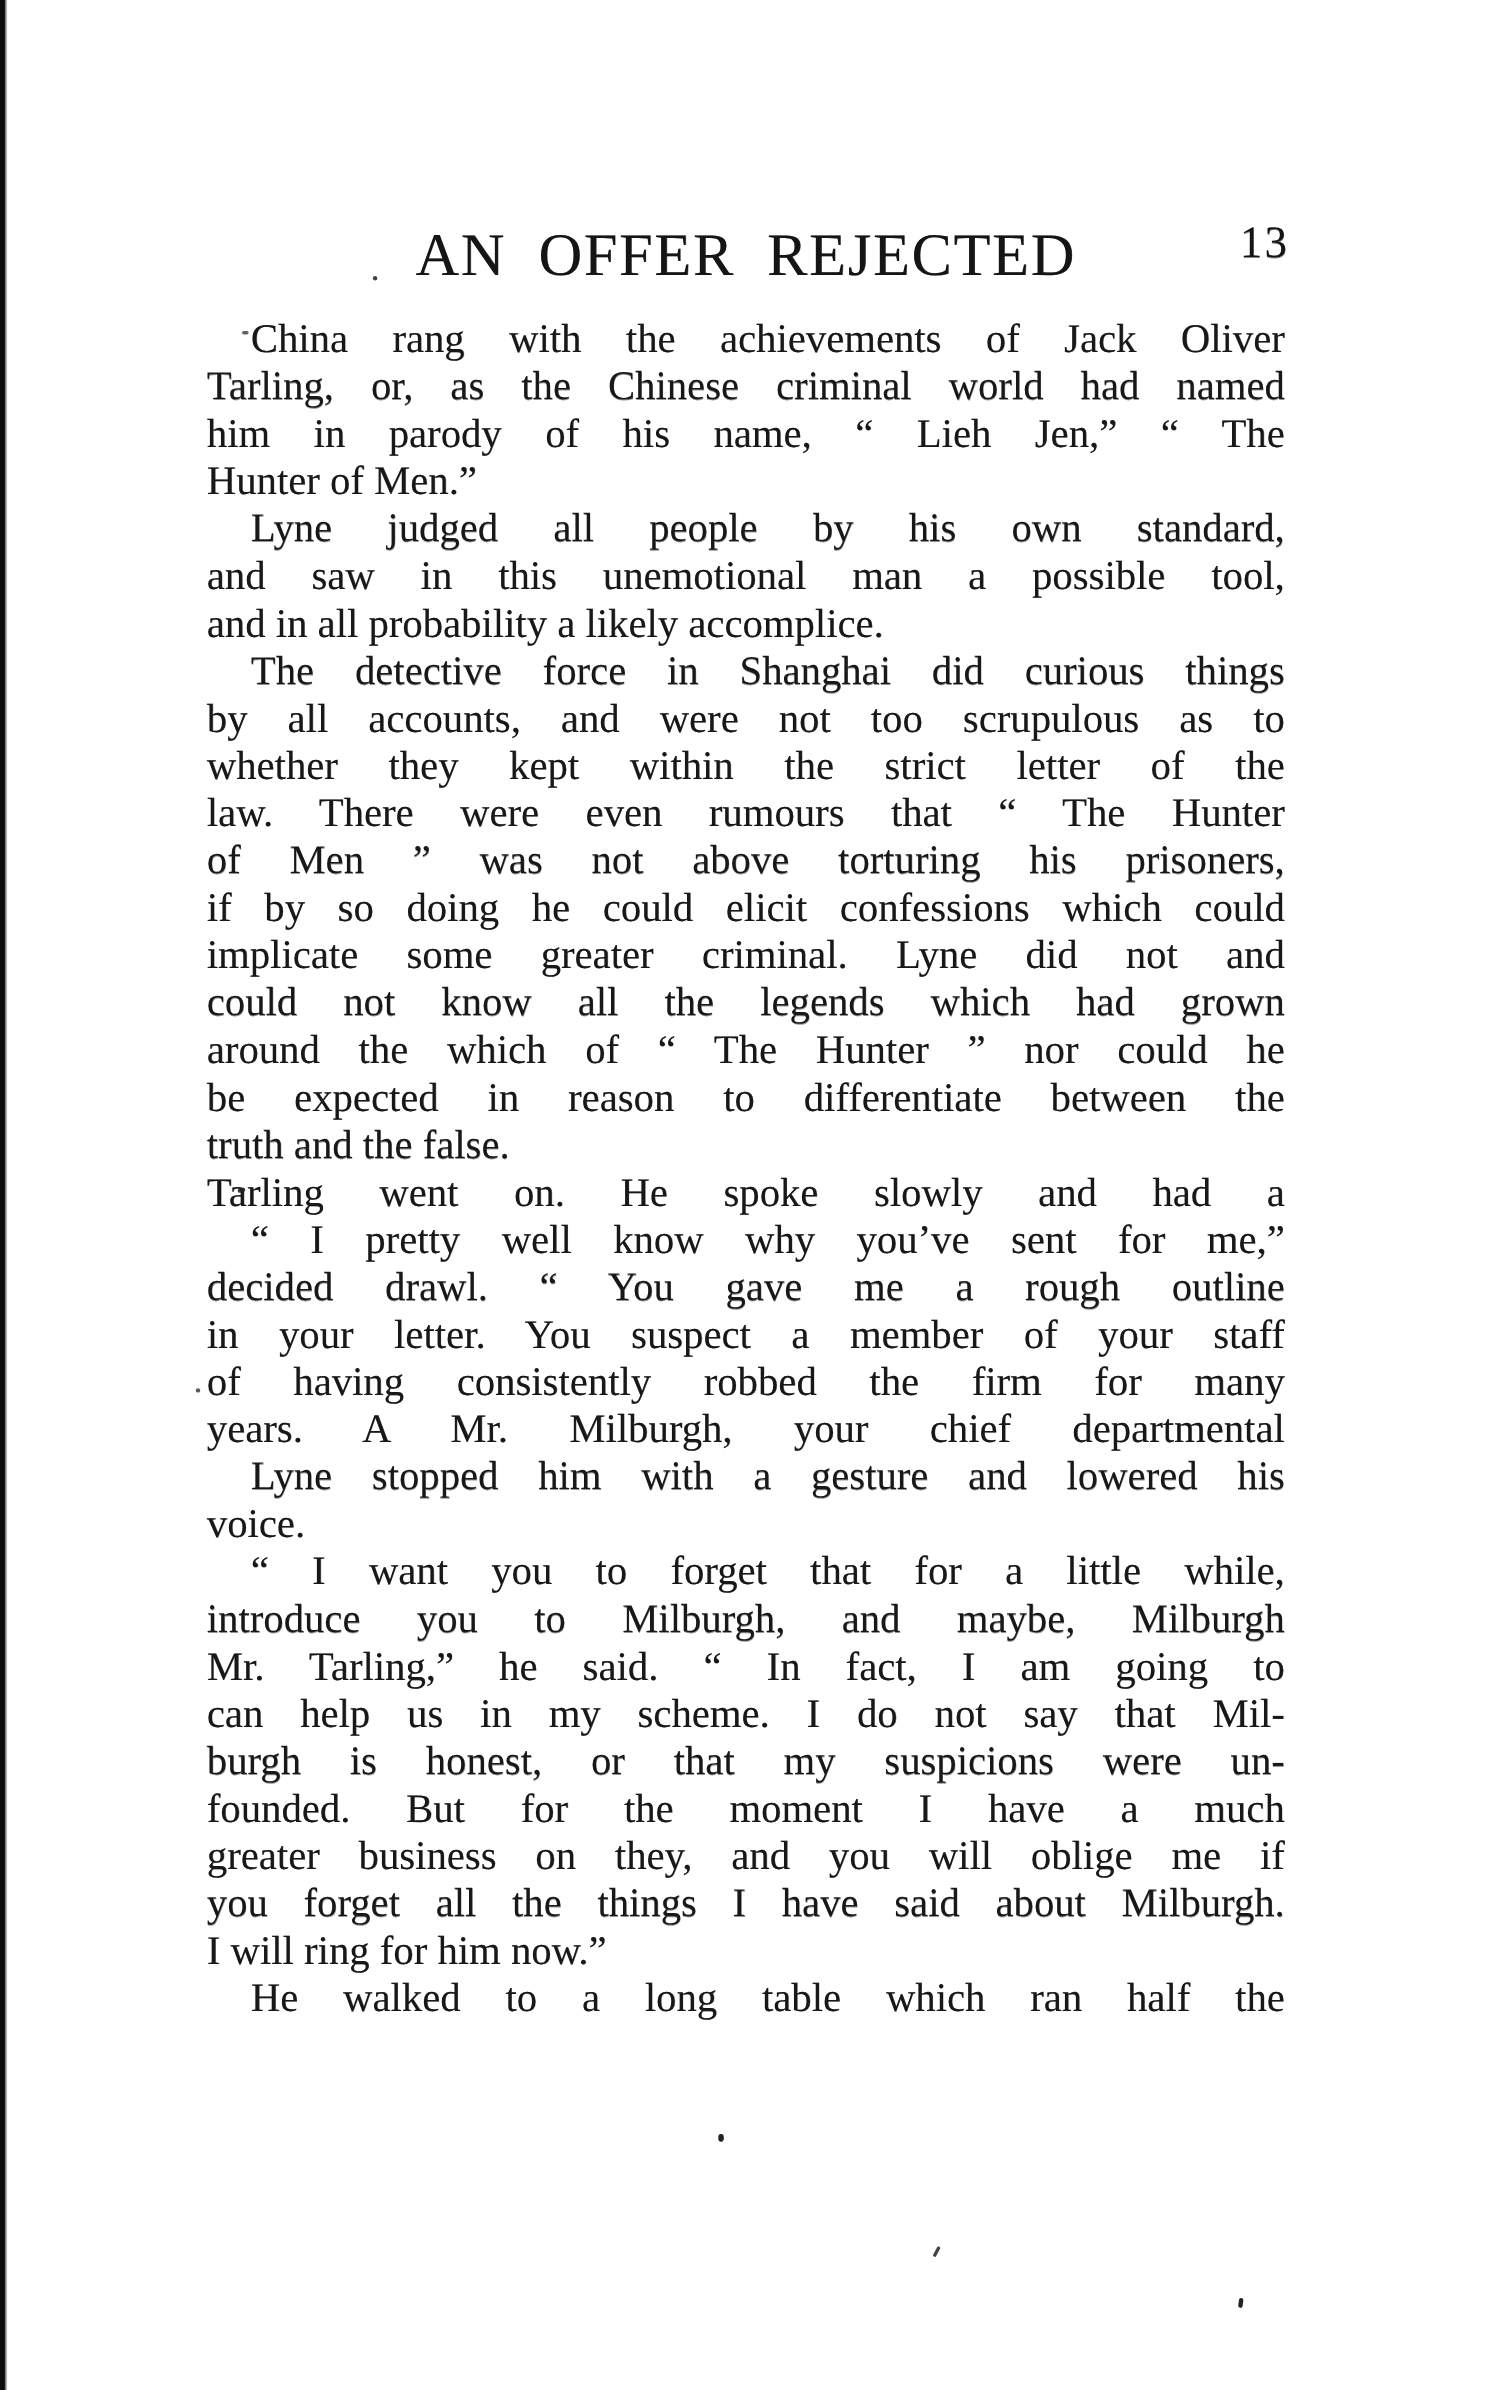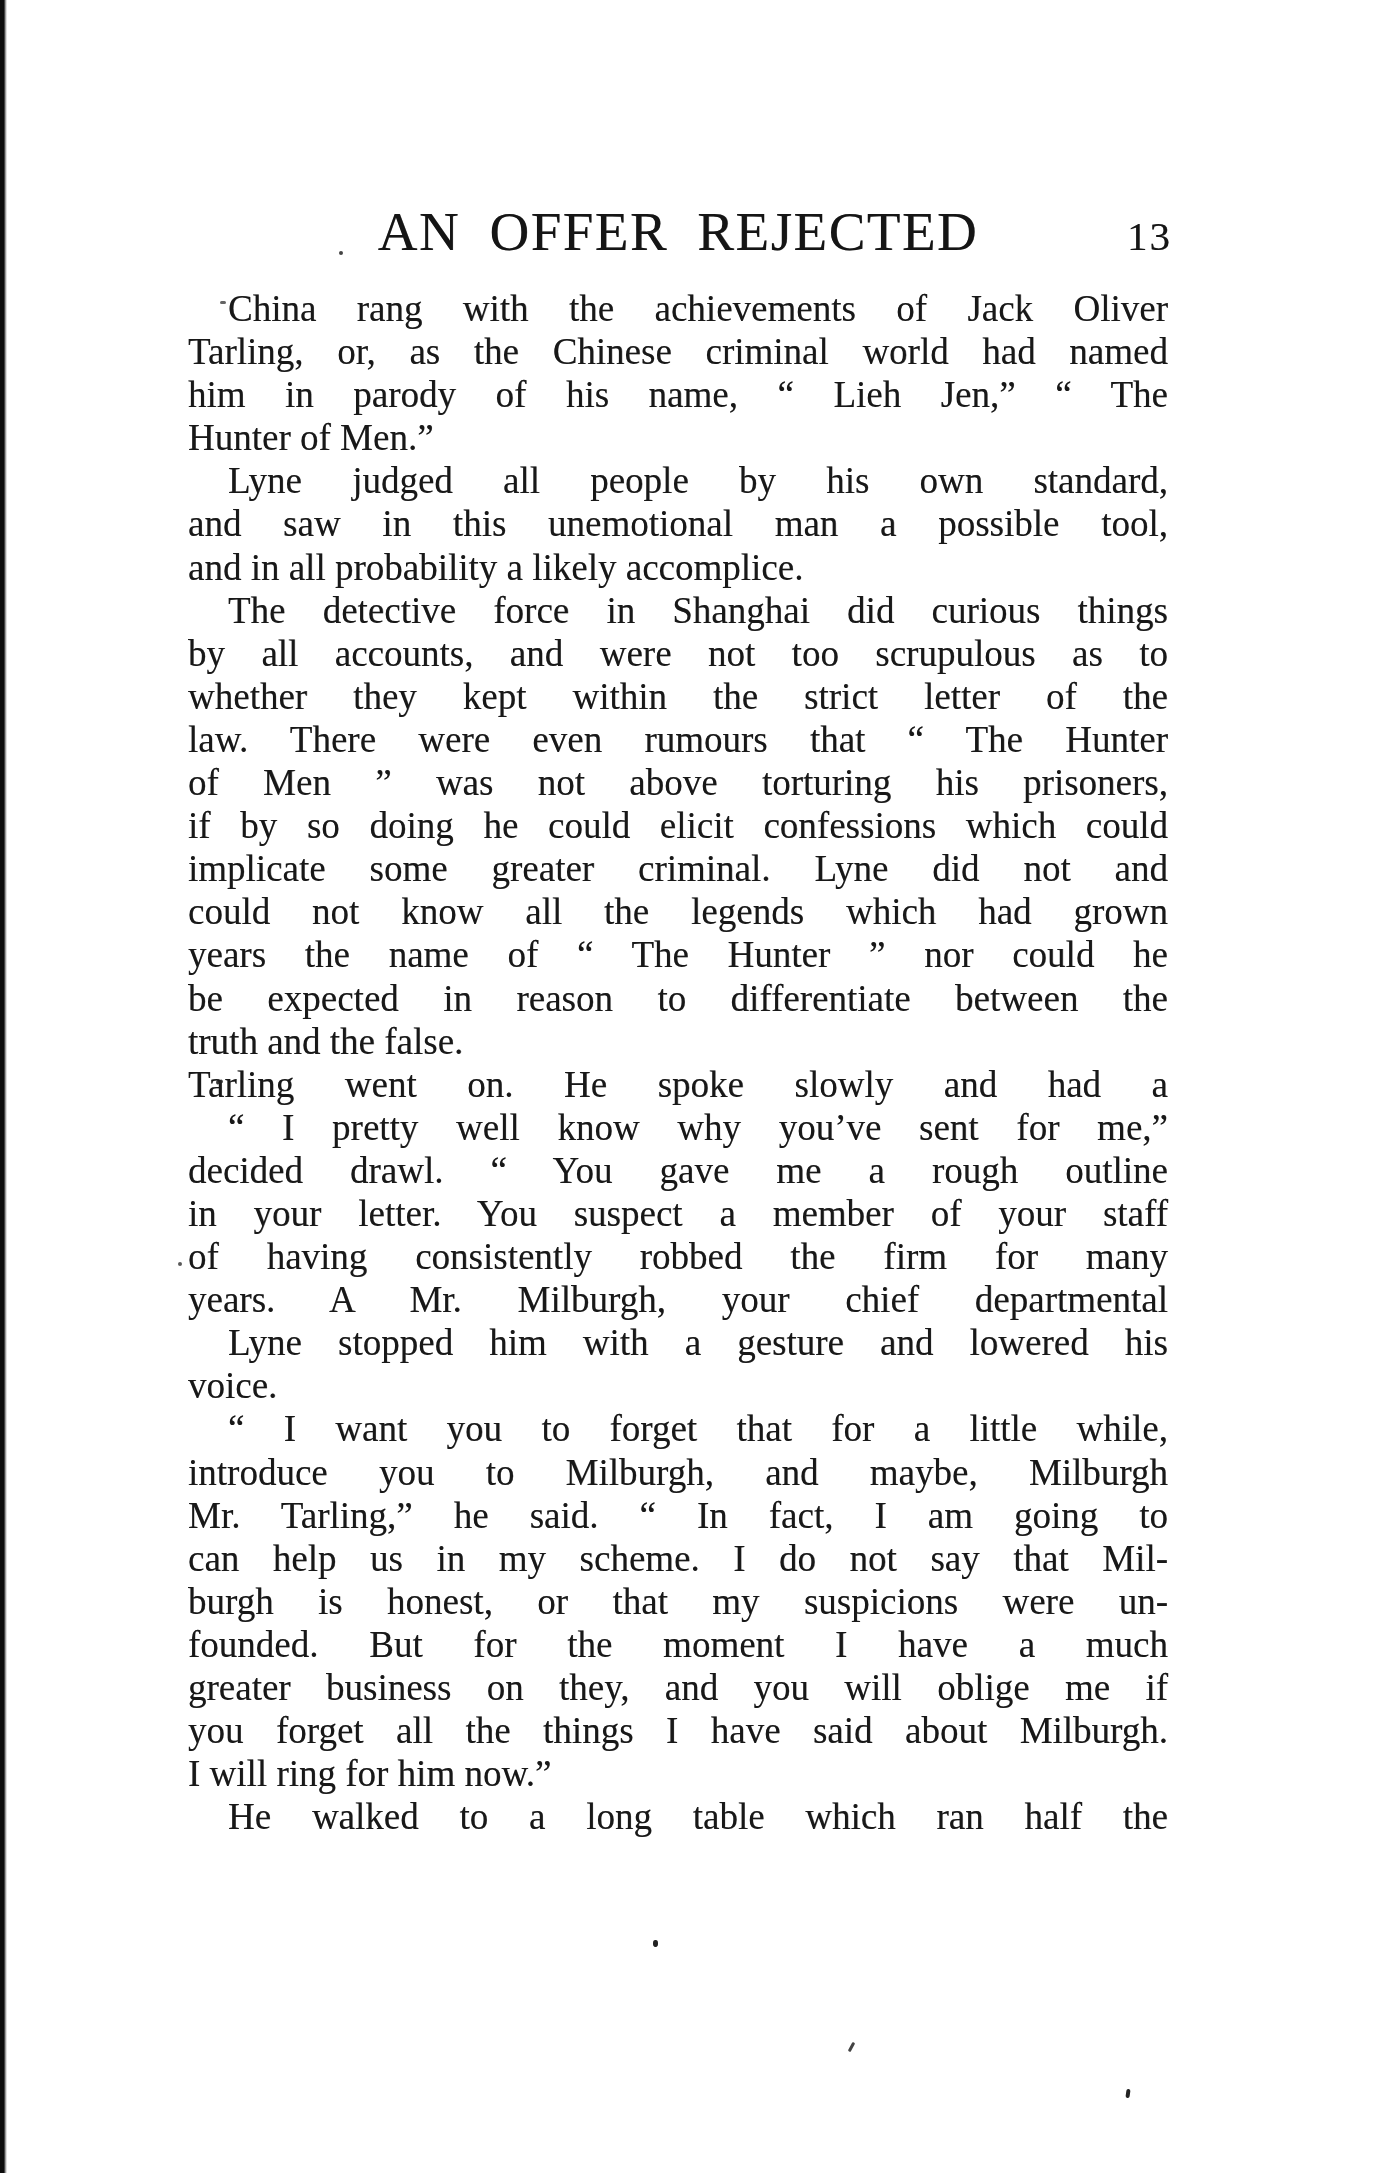--- a/index.html
+++ b/index.html
@@ -17,21 +17,21 @@
   }
   .running-header{
     position:absolute;left:188px;top:204px;width:980px;
     text-align:center;
     font-size:55px;line-height:1;
     letter-spacing:1.5px;word-spacing:14px;
     color:#151515;
     text-shadow:0.3px 0.3px 0.6px rgba(15,15,15,.5);
   }
   .page-number{
-    position:absolute;left:1114px;top:216px;width:58px;
+    position:absolute;left:1114px;top:200px;width:58px;
     text-align:right;
     font-size:41px;line-height:1;letter-spacing:2px;
     color:#151515;
     text-shadow:0.3px 0.3px 0.6px rgba(15,15,15,.5);
   }
   .text-block{
     position:absolute;left:188px;top:287px;width:980px;
     font-size:37px;line-height:43.1px;
     color:#181818;
     text-shadow:0.3px 0.3px 0.6px rgba(15,15,15,.45);
@@ -66,21 +66,21 @@
     <div class="line j">and saw in this unemotional man a possible tool,</div>
     <div class="line l">and in all probability a likely accomplice.</div>
     <div class="line j indent">The detective force in Shanghai did curious things</div>
     <div class="line j">by all accounts, and were not too scrupulous as to</div>
     <div class="line j">whether they kept within the strict letter of the</div>
     <div class="line j">law. There were even rumours that “ The Hunter</div>
     <div class="line j">of Men ” was not above torturing his prisoners,</div>
     <div class="line j">if by so doing he could elicit confessions which could</div>
     <div class="line j">implicate some greater criminal. Lyne did not and</div>
     <div class="line j">could not know all the legends which had grown</div>
-    <div class="line j">years the name of “ The Hunter ” nor could he</div>
+    <div class="line j">around the which of “ The Hunter ” nor could he</div>
     <div class="line j">be expected in reason to differentiate between the</div>
     <div class="line l">truth and the false.</div>
     <div class="line j">Tarling went on. He spoke slowly and had a</div>
     <div class="line j indent">“ I pretty well know why you’ve sent for me,”</div>
     <div class="line j">decided drawl. “ You gave me a rough outline</div>
     <div class="line j">in your letter. You suspect a member of your staff</div>
     <div class="line j">of having consistently robbed the firm for many</div>
     <div class="line j">years. A Mr. Milburgh, your chief departmental</div>
     <div class="line j indent">Lyne stopped him with a gesture and lowered his</div>
     <div class="line l">voice.</div>

